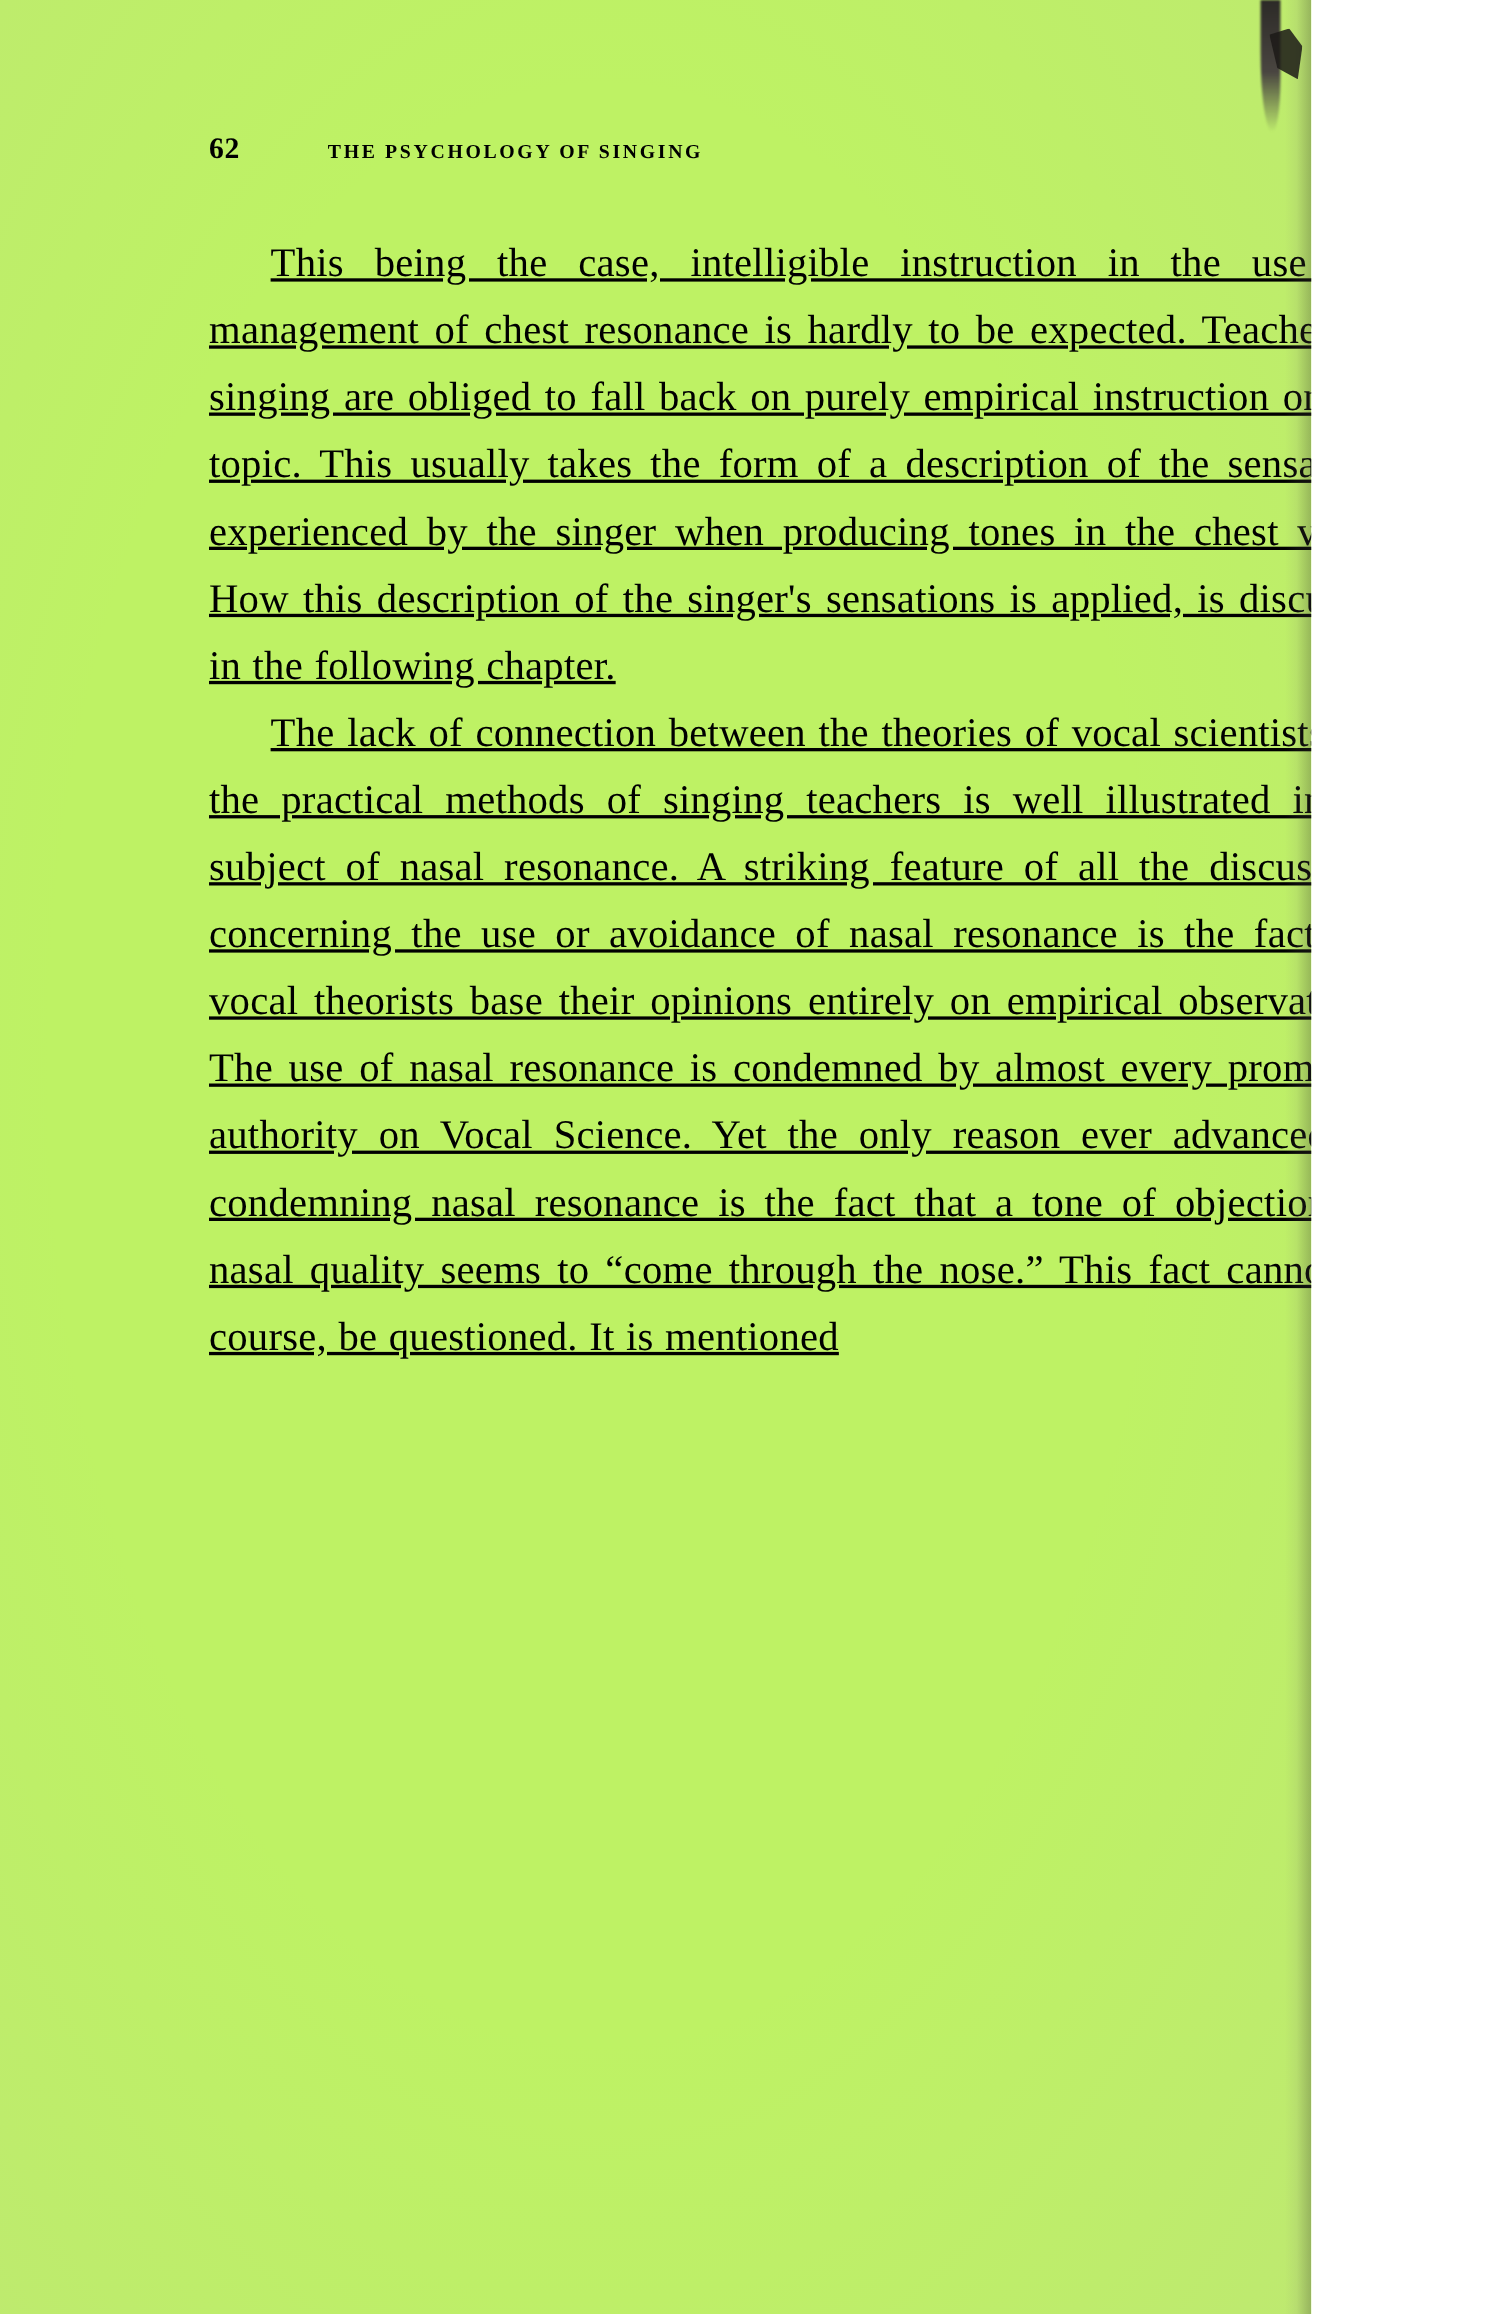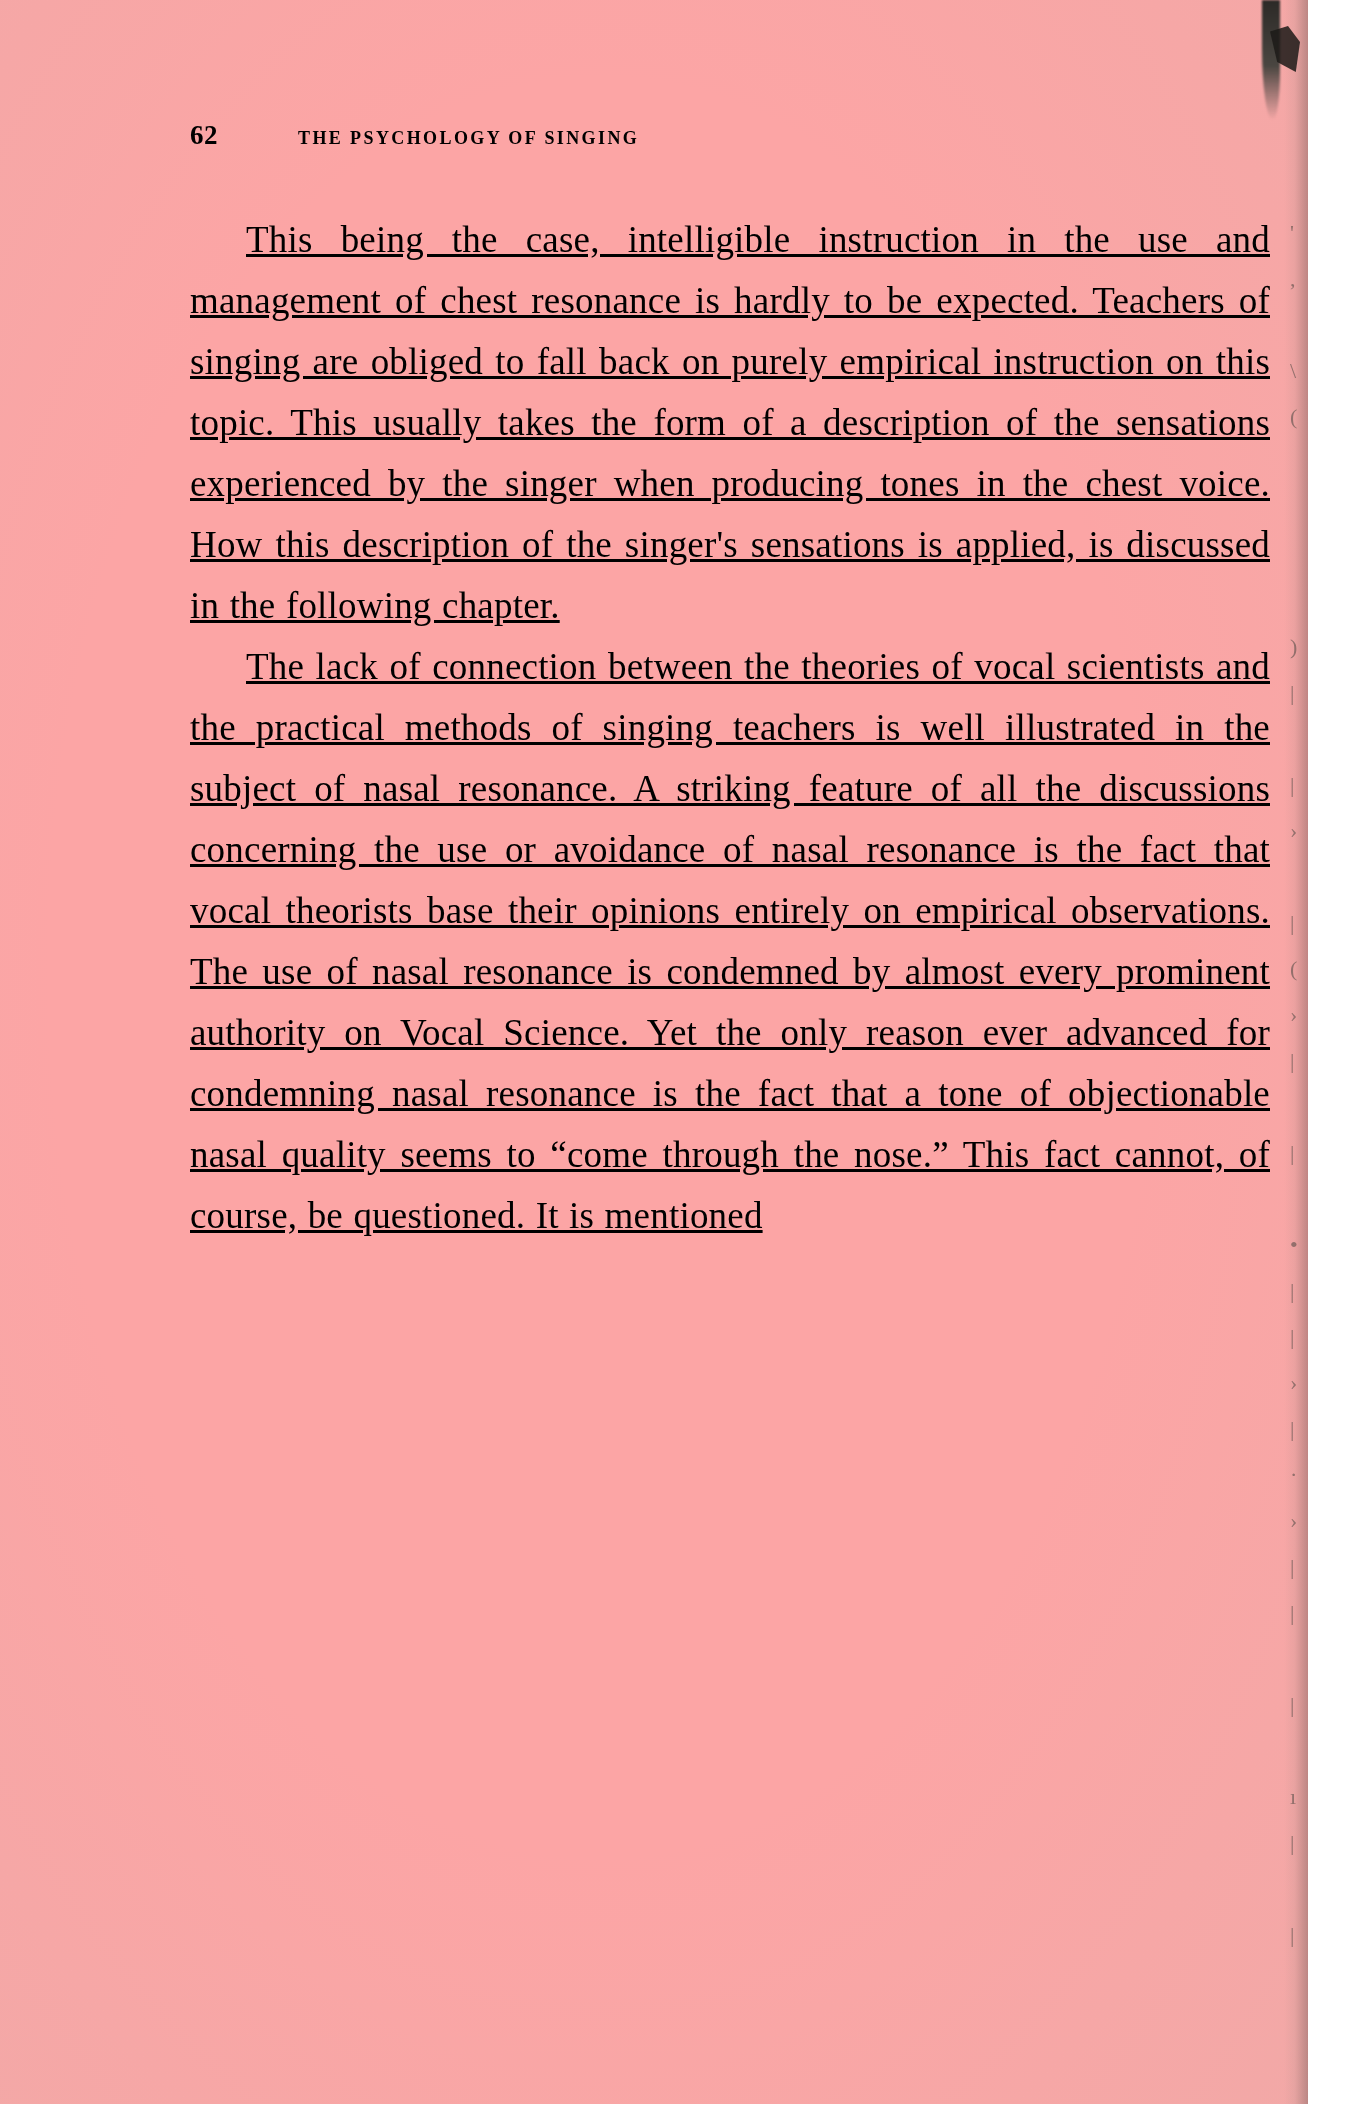--- a/index.html
+++ b/index.html
@@ -6,23 +6,23 @@
     margin: 0;
     padding: 0;
     background: #ffffff;
   }
   body {
     font-family: "Liberation Serif", serif;
     color: #000000;
   }
   .page {
     position: relative;
-    width: 1308px;
+    width: 1192px;
     height: 2104px;
-    background: #fca5a5;
+    background: #bef264;
     overflow: hidden;
   }
 
   
   .paper-tone {
     position: absolute;
     inset: 0;
     background:
       radial-gradient(ellipse at 46% 46%, rgba(255,255,255,0) 55%, rgba(190,186,176,0.16) 100%);
     pointer-events: none;

